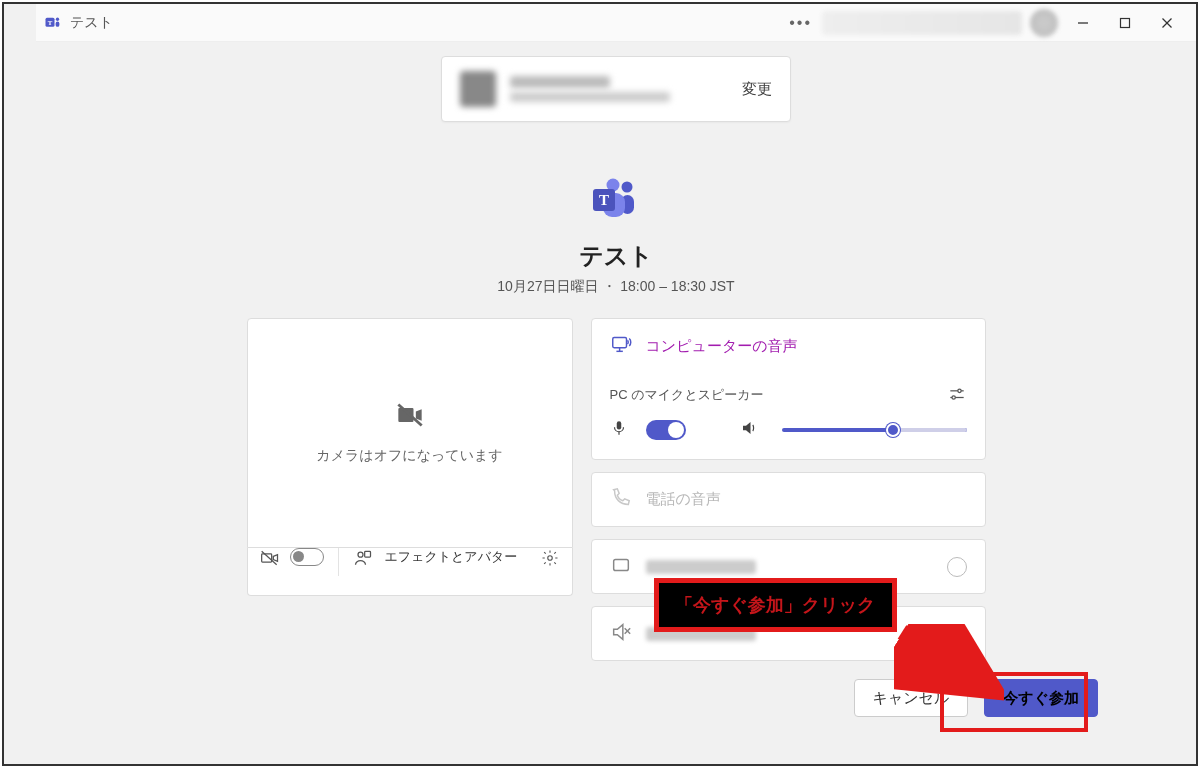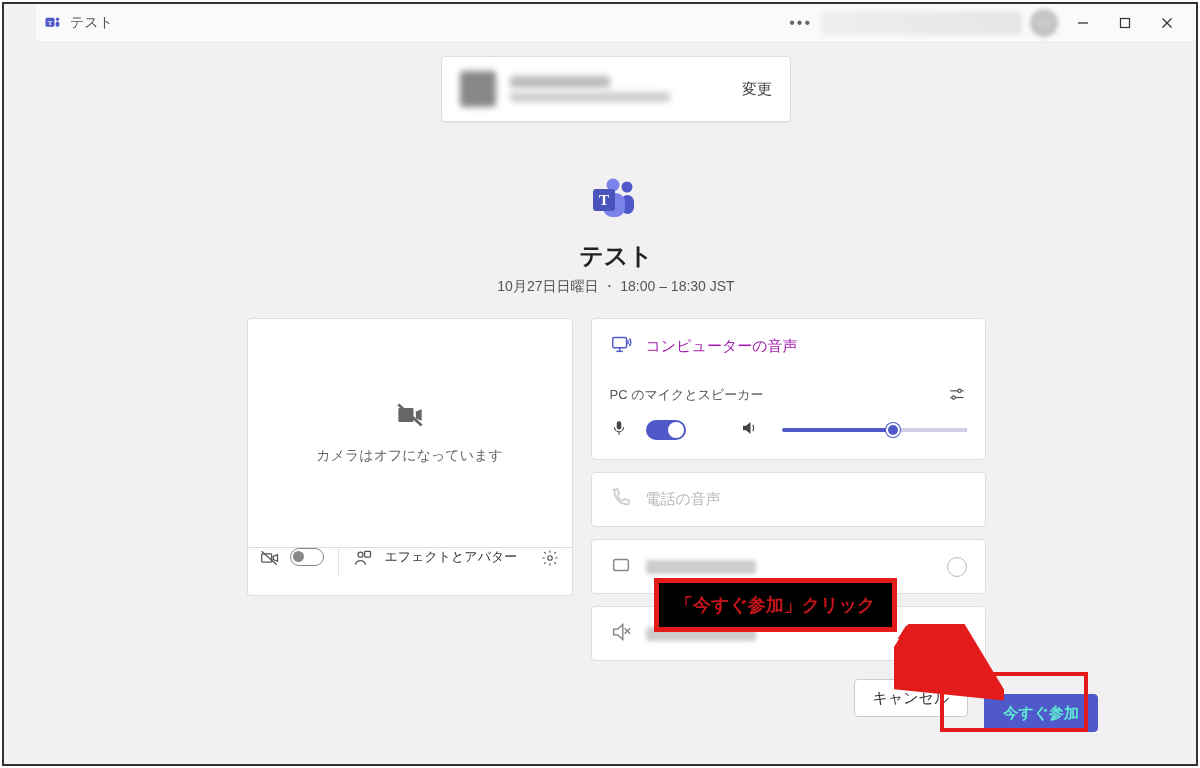--- a/index.html
+++ b/index.html
@@ -123,21 +123,21 @@
       box-shadow:0 0 0 1px #5059c9;
     }
     .hidden-row-text { width:110px; height:14px; background:#ccc; filter: blur(2px); border-radius:3px;}
     .footer-buttons {
       display:flex; gap:16px; justify-content:flex-end; padding: 18px 98px 0 0;
     }
     .btn {
       height:38px; padding: 0 18px; border-radius:4px; font-size:15px; display:flex; align-items:center; justify-content:center;
       border:1px solid #ccc; background:#fff; color:#333; cursor:pointer;
     }
-    .btn.primary { background:#5059c9; color:#5eead4; border:1px solid #5059c9; font-weight:600;margin-top:15px;}
+    .btn.primary { background:#5059c9; color:#000000; border:1px solid #5059c9; font-weight:600;}
     .anno-highlight-join {
       position:absolute; border:4px solid #e31b1b; pointer-events:none;
       width: 148px; height: 60px; left: 904px; top: 630px;
     }
     .anno-callout {
       position:absolute; background:#000000; border:5px solid #e31b1b;
       padding: 10px 16px; font-size:18px; font-weight:700; color:#c4151a;
       left: 618px; top: 536px;
       white-space:nowrap;
     }

